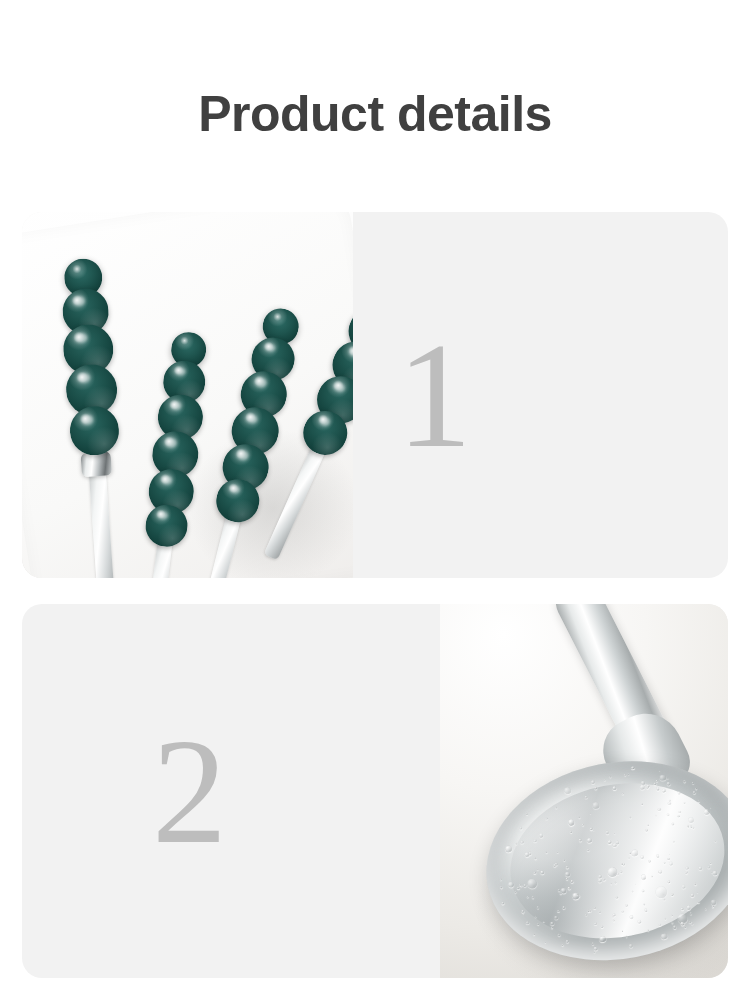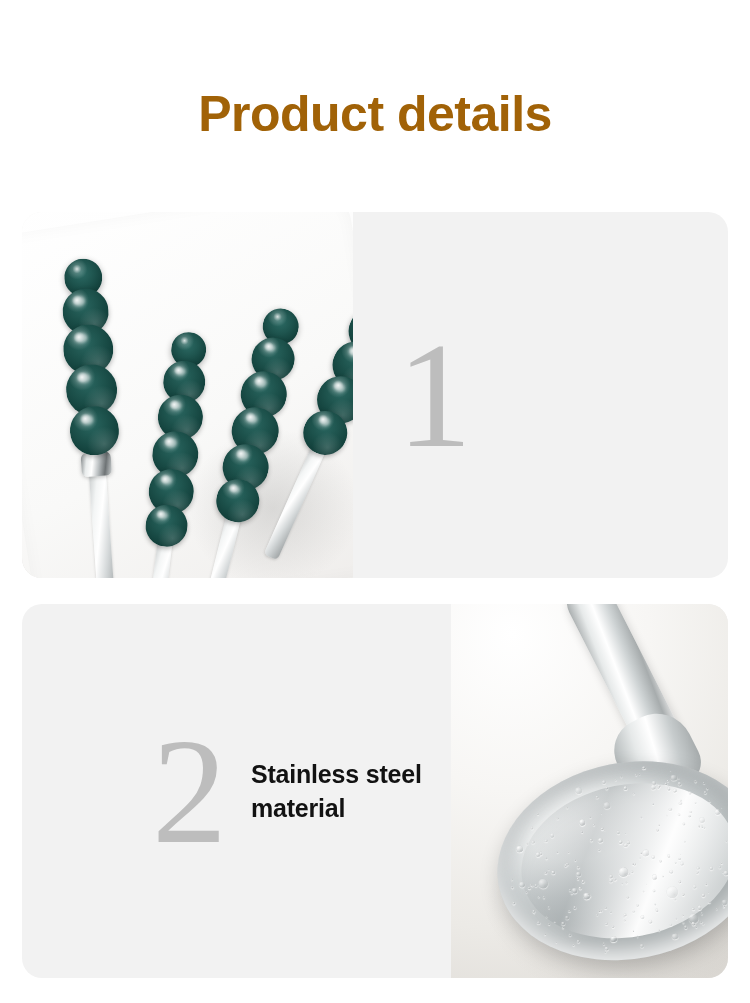--- a/index.html
+++ b/index.html
@@ -19,21 +19,21 @@
   .page-title {
     position: absolute;
     left: 0;
     top: 84px;
     width: 750px;
     text-align: center;
     font-family: "Liberation Sans", sans-serif;
     font-size: 50px;
     font-weight: bold;
     letter-spacing: -0.5px;
-    color: #a16207;
+    color: #404040;
     line-height: 60px;
     white-space: nowrap;
   }
 
   
   .detail-row {
     position: absolute;
     left: 22px;
     width: 706px;
     display: flex;
@@ -331,21 +331,20 @@
   <div class="caption-cell" id="caption-1">
     <span class="step-number">1</span>
   </div>
 
 </div>
 
 <div class="detail-row" id="row-2">
 
   <div class="caption-cell" id="caption-2">
     <span class="step-number">2</span>
-    <span class="step-label">Stainless steel material</span>
   </div>
 
   <div class="photo-cell">
     <div class="table-bg"></div>
     <div class="table-shade"></div>
     <div class="spoon-shadow"></div>
 
     <div class="spoon-wrap">
       <div class="spoon-handle"></div>
       <div class="spoon-neck"></div>

